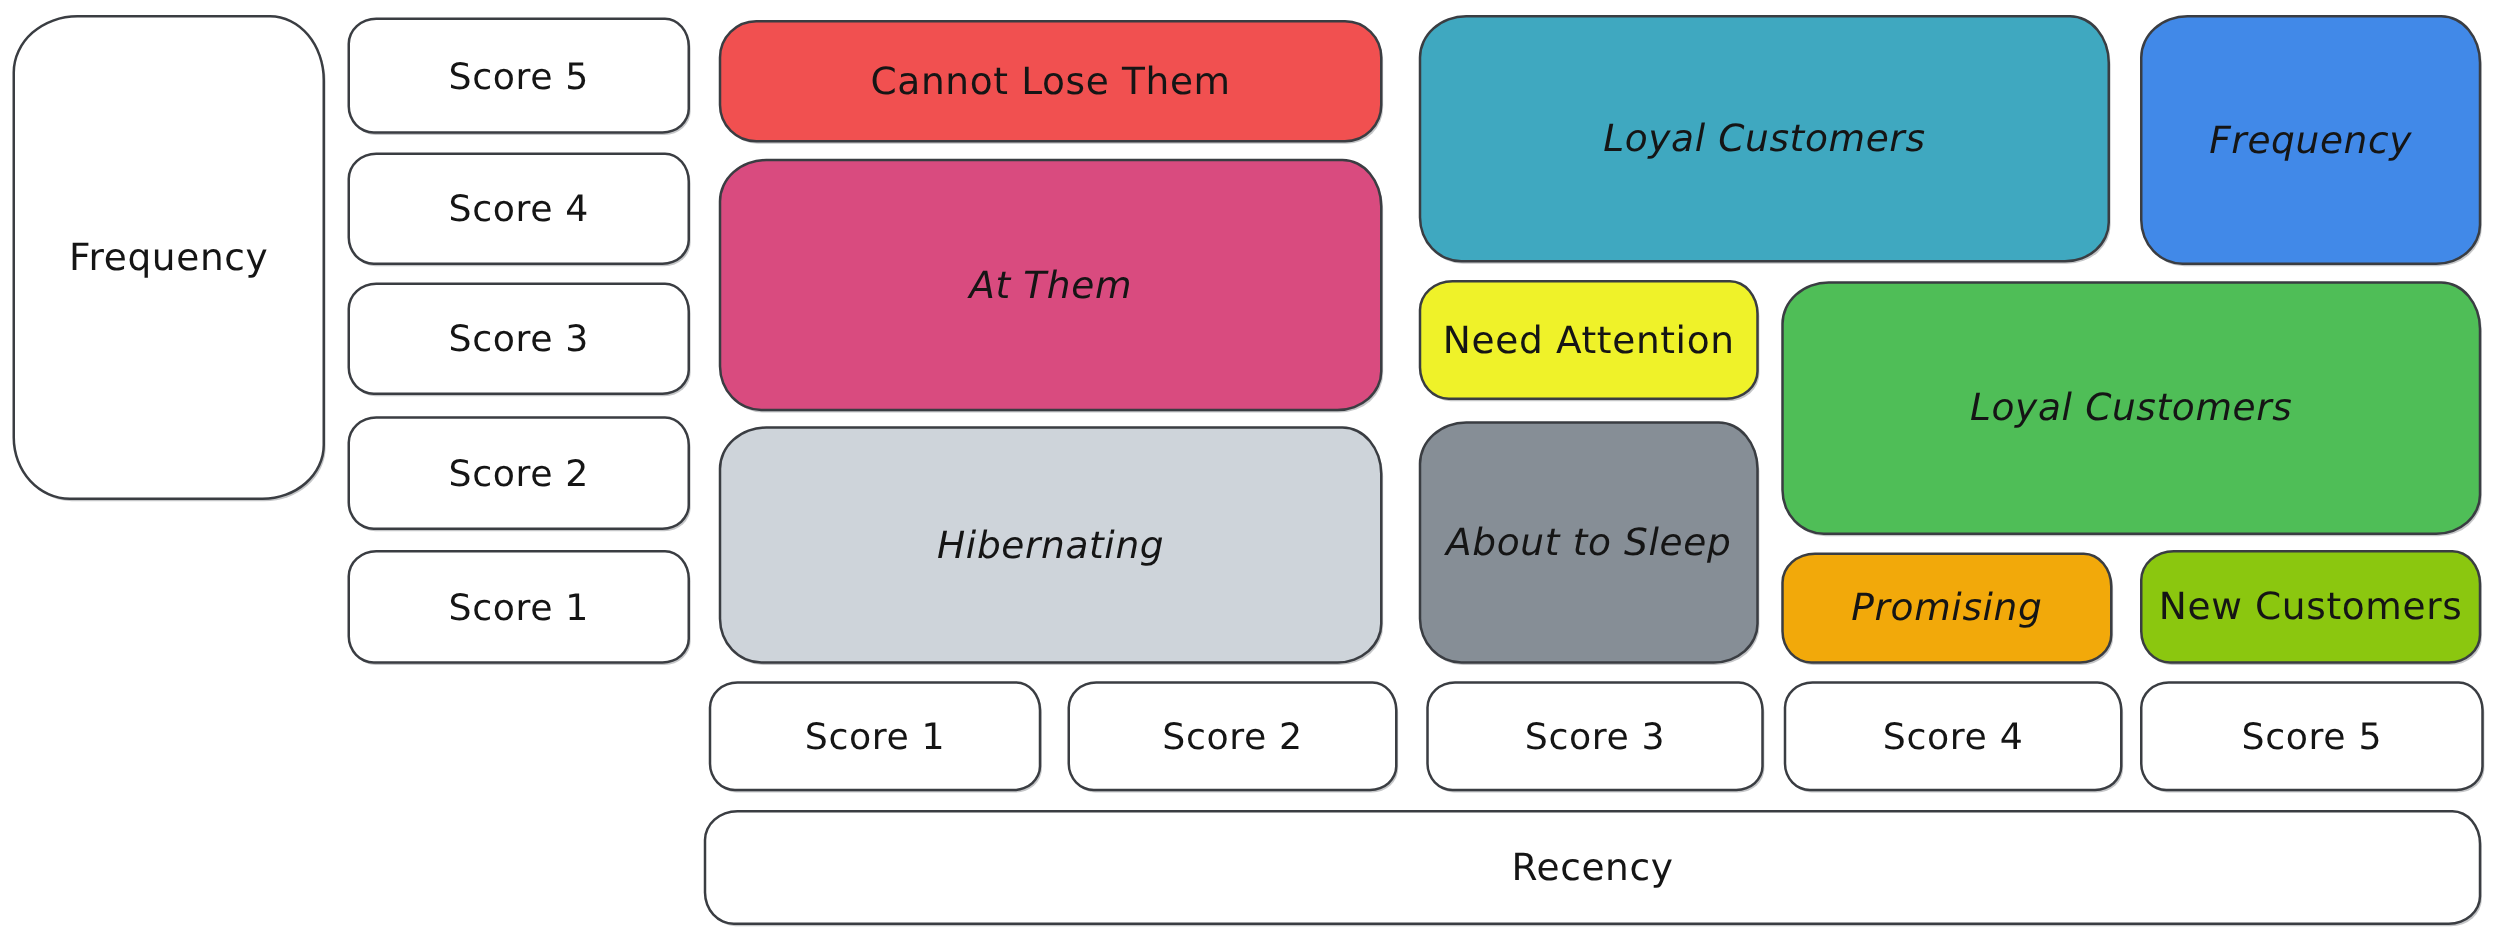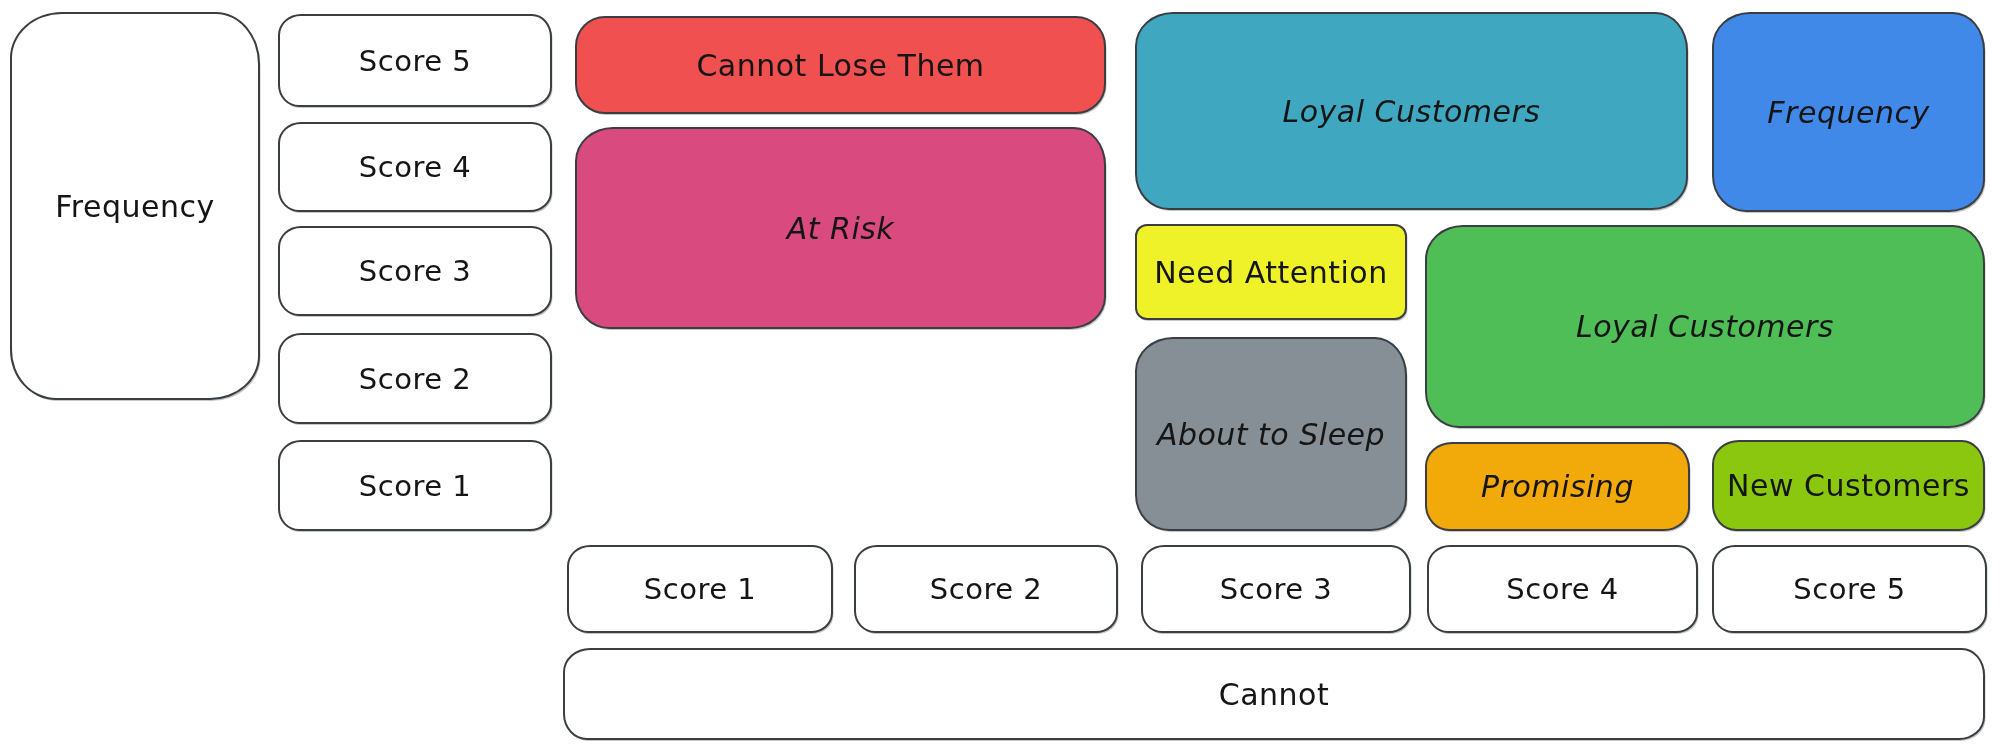--- a/index.html
+++ b/index.html
@@ -84,29 +84,32 @@
     <span>Score 2</span>
   </div>
   <div class="box r-sm score-font fs1">
     <span>Score 1</span>
   </div>
 
   <div class="box r-md seg-font seg-cannot" style="background-color: rgb(241, 80, 80);">
     <span>Cannot Lose Them</span>
   </div>
   <div class="box r-lg seg-font seg-atrisk" style="background-color: rgb(217, 75, 127);">
-    <span>At Risk</span>
+    <span>At Them</span>
+  </div>
+  <div class="box r-lg seg-font seg-hibernating" style="background-color: rgb(206, 212, 218);">
+    <span>Hibernating</span>
   </div>
   <div class="box r-lg seg-font seg-loyal-teal" style="background-color: rgb(63, 168, 192);">
     <span>Loyal Customers</span>
   </div>
   <div class="box r-lg seg-font seg-champions" style="background-color: rgb(65, 137, 232);">
     <span>Frequency</span>
   </div>
-  <div class="box r-md seg-font seg-need-attn" style="background-color: rgb(239, 242, 41); border-radius: 12px;">
+  <div class="box r-md seg-font seg-need-attn" style="background-color: rgb(239, 242, 41);">
     <span>Need Attention</span>
   </div>
   <div class="box r-lg seg-font seg-about-sleep" style="background-color: rgb(134, 142, 150);">
     <span>About to Sleep</span>
   </div>
   <div class="box r-lg seg-font seg-loyal-green" style="background-color: rgb(79, 190, 87);">
     <span>Loyal Customers</span>
   </div>
   <div class="box r-md seg-font seg-promising" style="background-color: rgb(242, 169, 10); font-style: italic;">
     <span>Promising</span>
@@ -124,16 +127,16 @@
   <div class="box r-sm score-font rs3">
     <span>Score 3</span>
   </div>
   <div class="box r-sm score-font rs4">
     <span>Score 4</span>
   </div>
   <div class="box r-sm score-font rs5">
     <span>Score 5</span>
   </div>
   <div class="box r-md axis-font recency-label">
-    <span>Cannot</span>
+    <span>Recency</span>
   </div>
 
 </div>
 
 </body></html>

